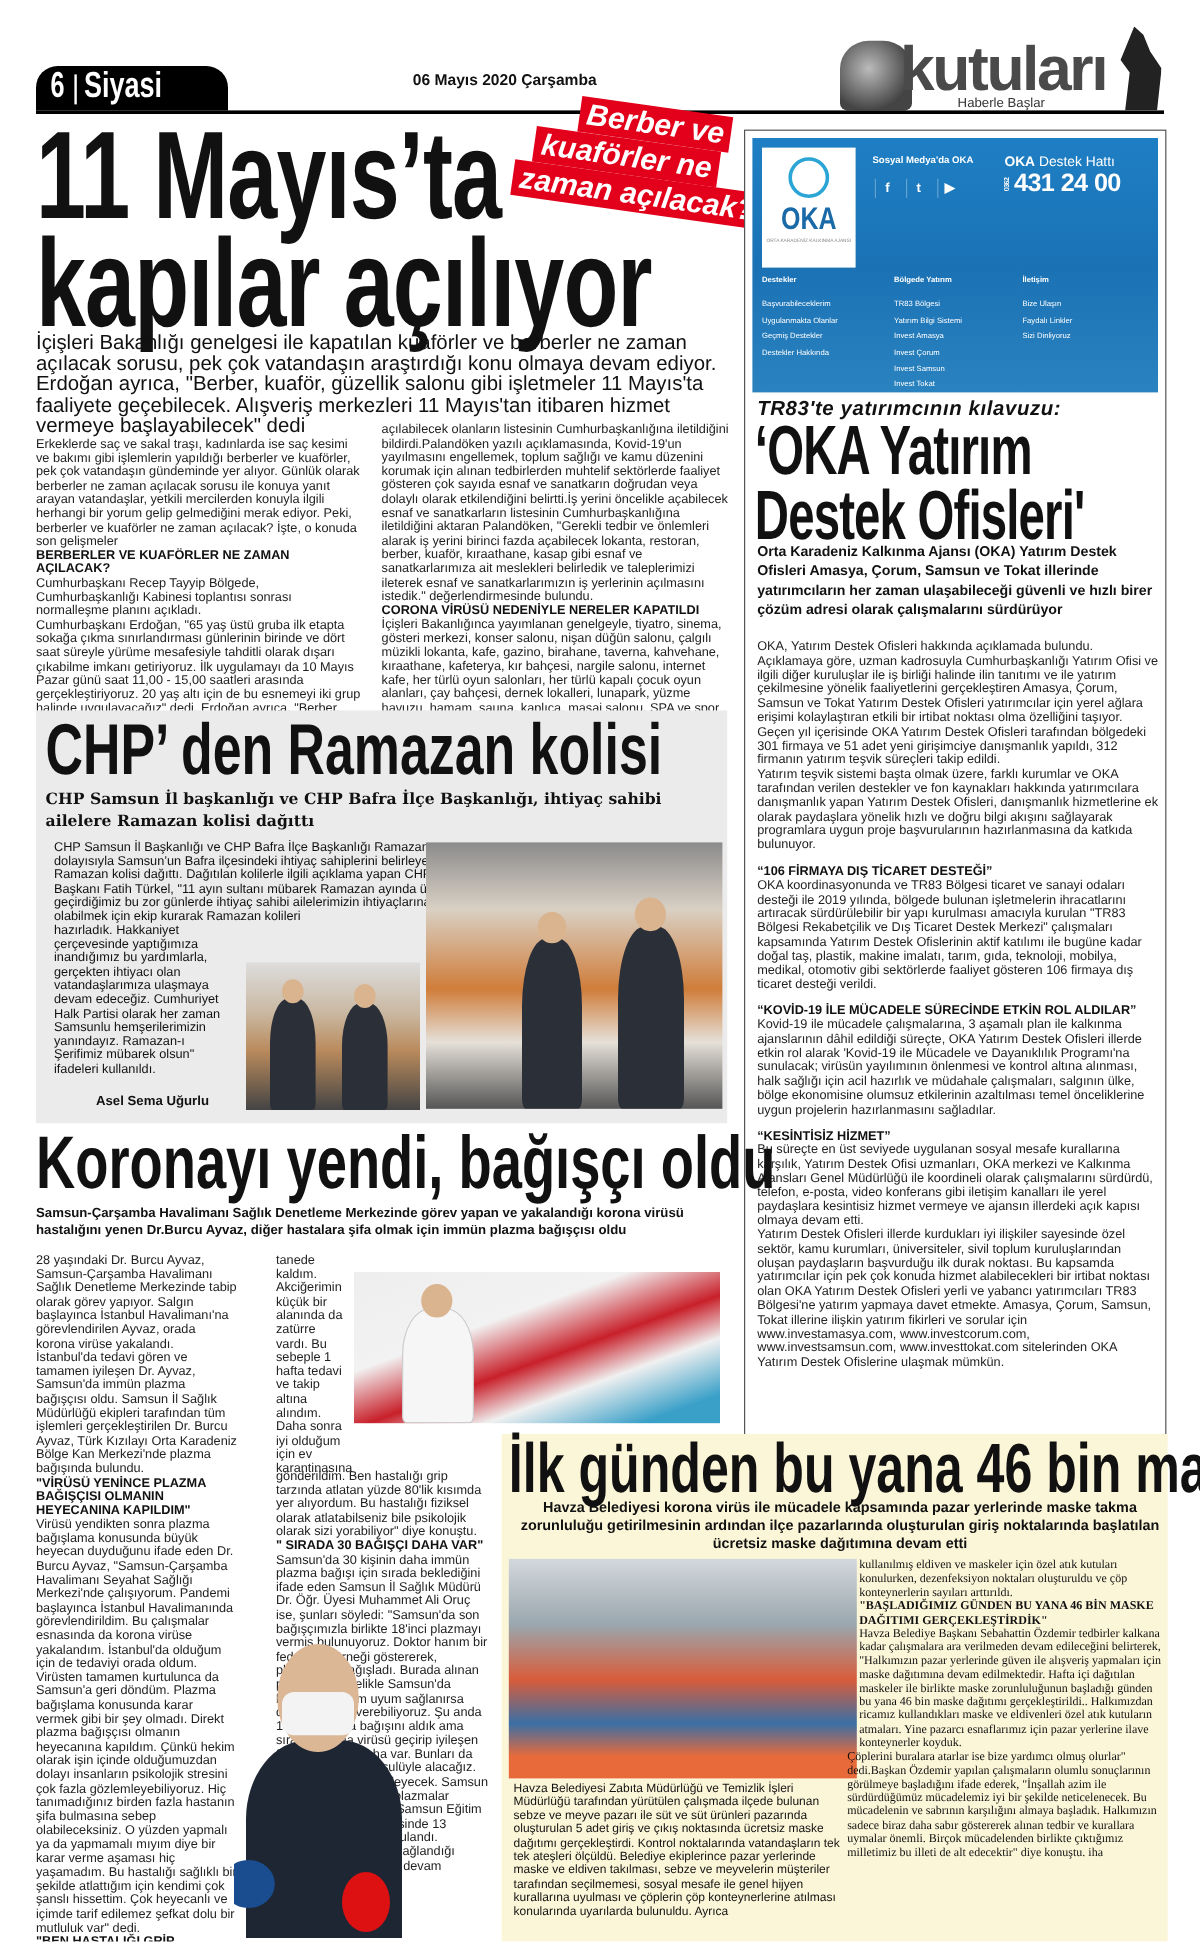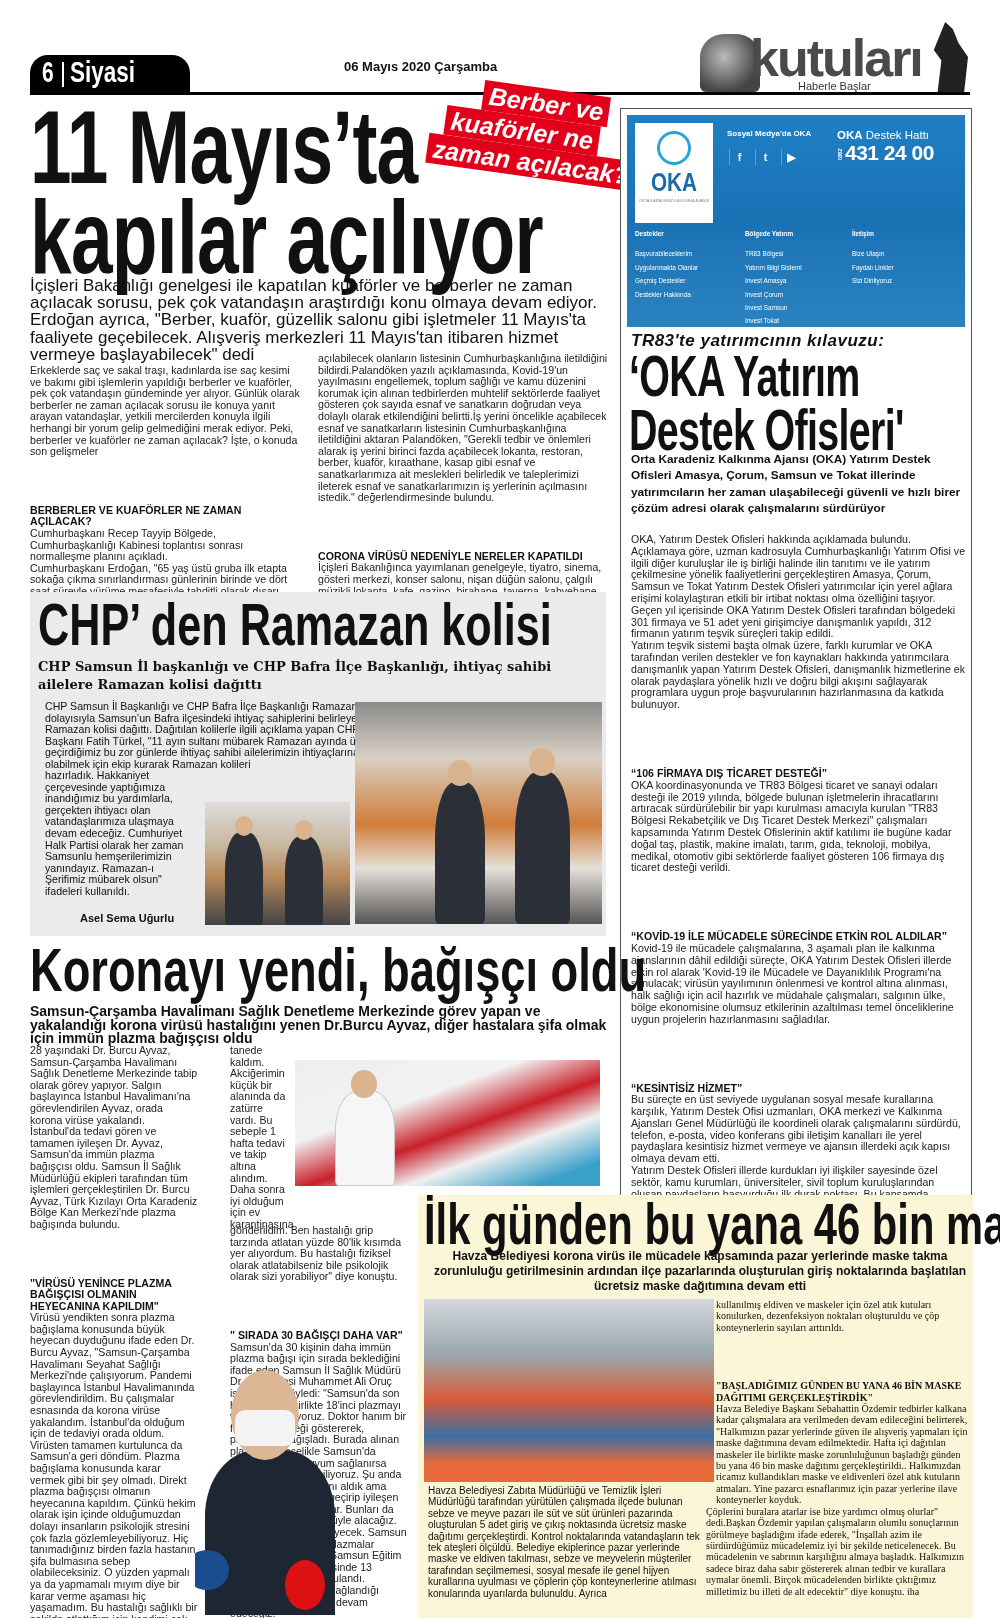--- a/index.html
+++ b/index.html
@@ -1,20 +1,20 @@
 <!DOCTYPE html>
 <html><head>
 <meta charset="utf-8">
 <style>
   * { box-sizing: border-box; margin: 0; padding: 0; }
   body { width: 1000px; height: 1618px; background: #fff; position: relative; overflow: hidden; font-family: "Liberation Sans", sans-serif; color: #111; }
   .abs { position: absolute; }
   .cond { font-family: "Liberation Sans", sans-serif; font-weight: 900; transform-origin: left top; letter-spacing: -1px; }
   .body-text { font-size: 10.6px; line-height: 11.6px; color: #222; text-align: left; }
-  .body-text b, .sub { font-weight: bold; color: #111; margin-top: 47px; }
+  .body-text b, .sub { font-weight: bold; color: #111; }
   .p { display: block; }
 
   
   .section-pill { left: 30px; top: 55px; height: 37px; width: 160px; background: #000; border-radius: 18px 18px 0 0; color: #fff; display: flex; align-items: flex-end; padding: 0 0 3px 12px; }
   .section-pill .num { font-size: 30px; font-weight: 900; transform: scaleX(0.7); transform-origin: left bottom; display: inline-block; width: 16px; }
   .section-pill .bar { display: inline-block; width: 2px; height: 25px; background: #fff; margin: 0 6px 2px 4px; }
   .section-pill .name { font-size: 30px; font-weight: 900; transform: scaleX(0.75); transform-origin: left bottom; display: inline-block; }
   .header-rule { left: 30px; top: 92px; width: 940px; height: 3px; background: #000; }
   .date { left: 344px; top: 59px; font-size: 13px; font-weight: bold; }
   .logo { left: 700px; top: 22px; width: 268px; height: 70px; }
@@ -64,21 +64,21 @@
   .chp-body2 { position: absolute; left: 15px; top: 178px; width: 140px; font-size: 10.6px; line-height: 11.6px; }
   .chp-byline { position: absolute; left: 50px; top: 320px; font-size: 11px; font-weight: bold; }
   .photo { position: absolute; overflow: hidden; }
   .chp-photo1 { left: 175px; top: 210px; width: 145px; height: 123px; background: linear-gradient(180deg,#ddd 0%, #c9b7a0 35%, #b98a5c 60%, #444 100%); }
   .chp-photo2 { left: 325px; top: 110px; width: 247px; height: 222px; background: linear-gradient(180deg,#8b8b8b 0%, #d9d0c4 25%, #cf7d3a 55%, #e5e0d8 75%, #555 100%); }
   .person { position: absolute; background: #2b2f38; border-radius: 40% 40% 6% 6%; }
   .head { position: absolute; background: #d9b48f; border-radius: 50%; }
 
   
   .cor-title { left: 30px; top: 938px; font-size: 62px; line-height: 64px; font-weight: 900; transform: scaleX(0.73); transform-origin: left top; white-space: nowrap; }
-  .cor-deck { left: 30px; top: 1005px; width: 580px; font-size: 14px; line-height: 13.5px; font-weight: bold; }
+  .cor-deck { left: 30px; top: 1005px; width: 580px; font-size: 11px; line-height: 13.5px; font-weight: bold; }
   .cor-col1 { left: 30px; top: 1045px; width: 168px; }
   .cor-narrow { left: 230px; top: 1045px; width: 60px; }
   .cor-col2 { left: 230px; top: 1225px; width: 178px; }
   .cor-photo1 { left: 295px; top: 1060px; width: 305px; height: 126px; background: linear-gradient(160deg,#eee 0%, #f2f2f2 35%, #c8202a 55%, #f0f0f0 70%, #3aa0c8 90%); }
   .cor-photo2 { left: 195px; top: 1360px; width: 140px; height: 255px; }
 
   
   .mask-box { left: 418px; top: 1195px; width: 555px; height: 423px; background: #fcf6d8; }
   .mask-title { position: absolute; left: 6px; top: 0px; font-size: 58px; line-height: 58px; font-weight: 900; transform: scaleX(0.72); transform-origin: left top; white-space: nowrap; }
   .mask-deck { position: absolute; left: 12px; top: 54px; width: 540px; font-size: 12px; line-height: 15px; font-weight: bold; text-align: center; }

